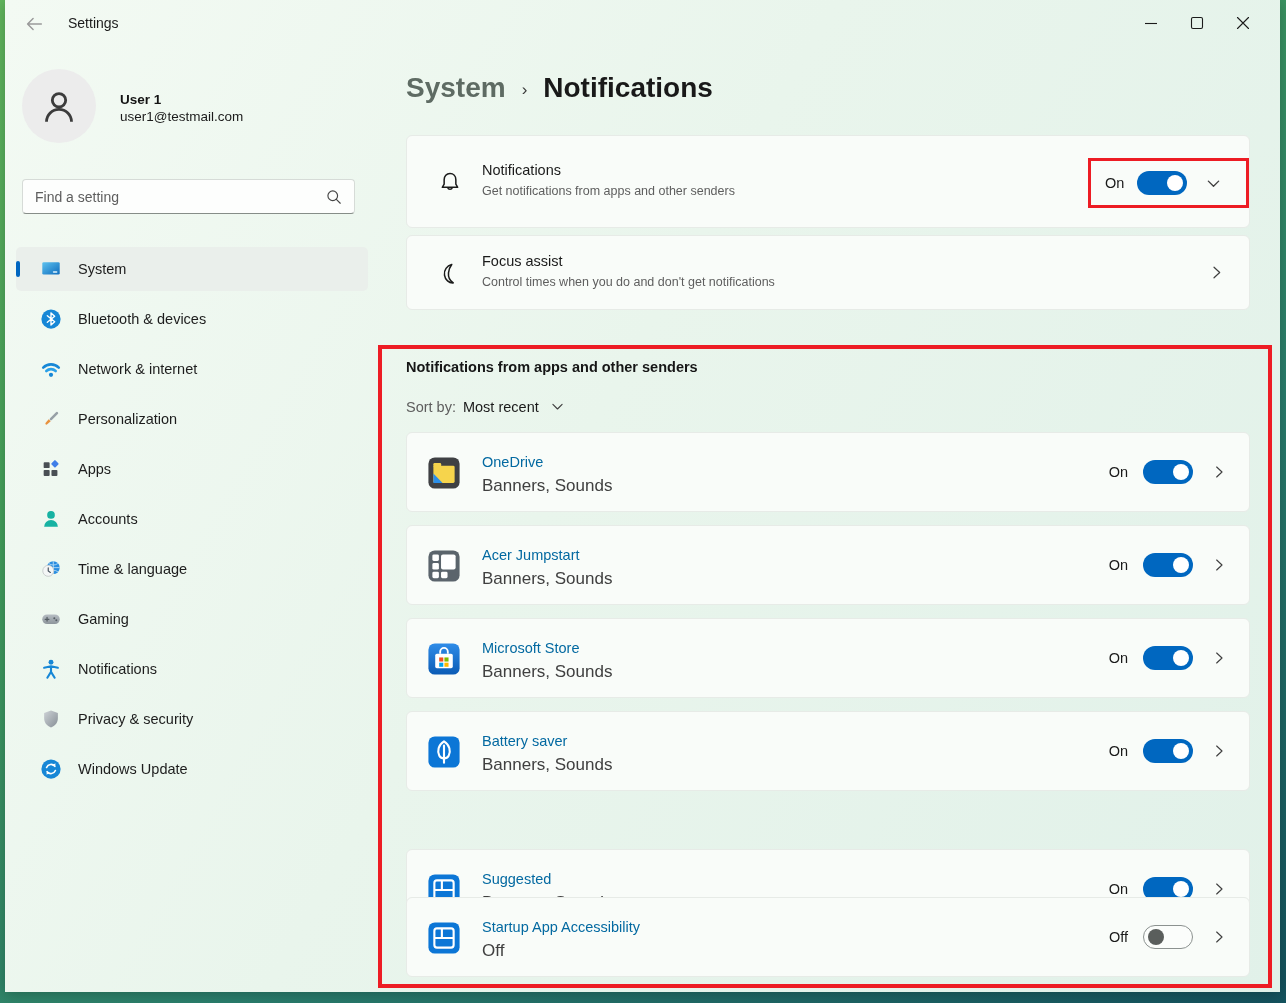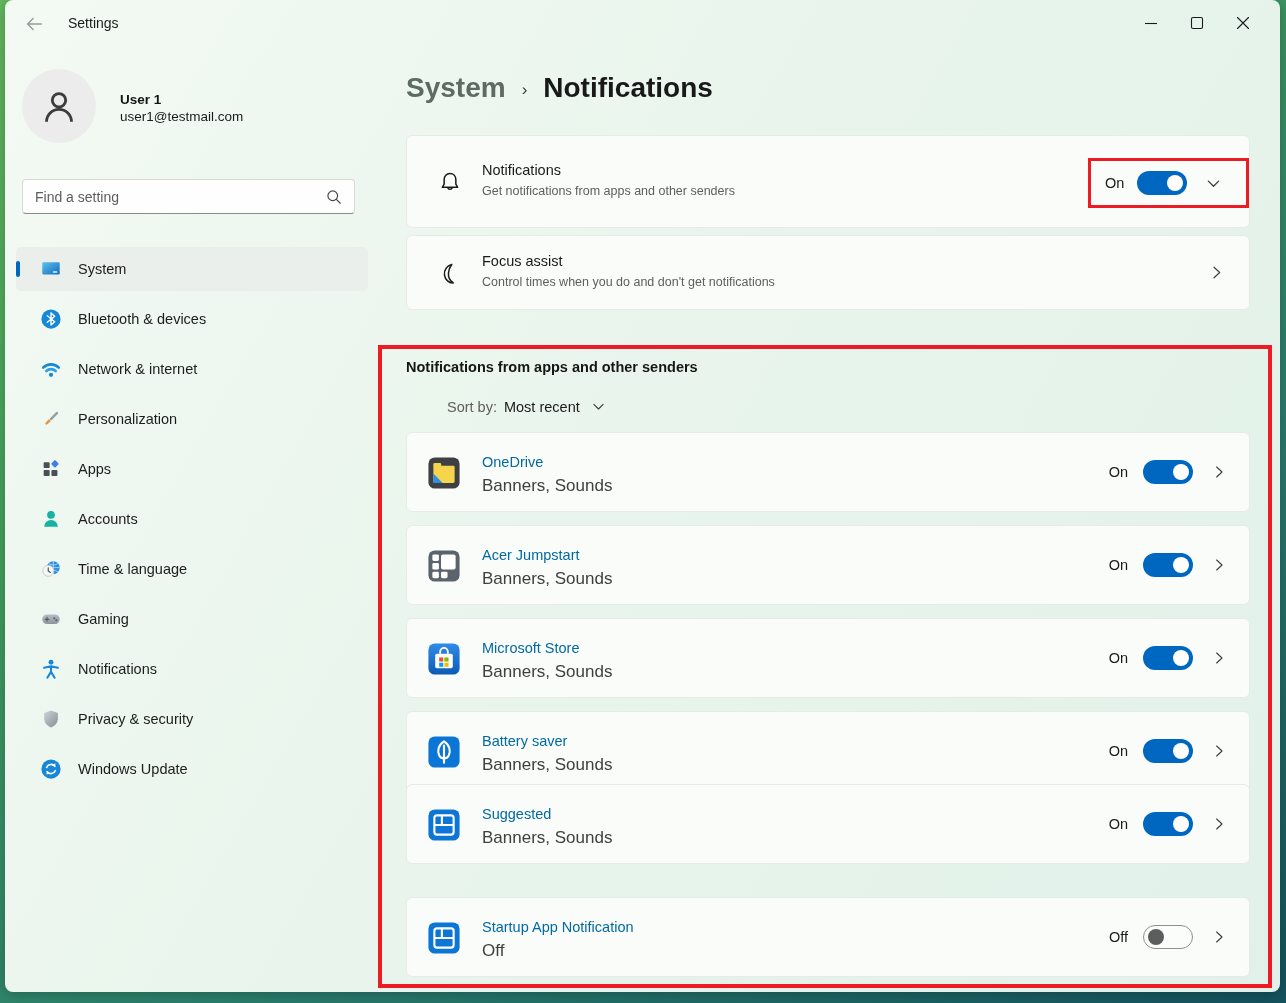--- a/index.html
+++ b/index.html
@@ -4,21 +4,21 @@
 <style>
   * { margin:0; padding:0; box-sizing:border-box; }
   html,body { width:1286px; height:1003px; overflow:hidden; }
   body {
     font-family:"Liberation Sans", sans-serif;
     background:linear-gradient(150deg,#63b85e 0%,#44a15c 30%,#2a7e6d 65%,#14525e 100%);
   }
   .window {
     position:absolute; left:5px; top:0; width:1275px; height:992px;
     background:linear-gradient(120deg,#f3faf3 0%,#e9f5ec 45%,#e1f1e9 100%);
-    border-radius:8px; box-shadow:0 2px 14px rgba(0,0,0,.25);
+    border-radius:0; box-shadow:0 2px 14px rgba(0,0,0,.25);
   }
   
   .titlebar { position:absolute; left:0; top:0; width:100%; height:45px; }
   .back-btn { position:absolute; left:17px; top:13px; width:28px; height:22px; cursor:pointer; }
   .app-title { position:absolute; left:63px; top:15px; font-size:14px; color:#1b1b1b; }
   .win-controls { position:absolute; right:14px; top:6px; display:flex; }
   .win-btn { width:46px; height:34px; display:flex; align-items:center; justify-content:center; cursor:pointer; }
   
   .avatar { position:absolute; left:17px; top:69px; width:74px; height:74px; border-radius:50%;
             background:#ececec; display:flex; align-items:center; justify-content:center; }
@@ -54,21 +54,21 @@
   .toggle.on .knob { position:absolute; right:4px; top:4px; width:16px; height:16px; border-radius:50%; background:#ffffff; }
   .toggle.off { background:#fbfdfb; border:1px solid #8c9290; }
   .toggle.off .knob { position:absolute; left:4px; top:3px; width:16px; height:16px; border-radius:50%; background:#5a5e5c; }
   .state-label { font-size:14.5px; color:#1a1a1a; }
   
   .hl-toggle { position:absolute; left:681px; top:22px; width:161px; height:50px;
     border:3px solid #ed1c24; display:flex; align-items:center; padding:0 14px; }
   .hl-section { position:absolute; left:373px; top:345px; width:894px; height:643px;
     border:4px solid #ed1c24; pointer-events:none; }
   .section-title { position:absolute; left:401px; top:359px; font-size:14.5px; font-weight:bold; color:#161616; }
-  .sort-row { position:absolute; left:401px; top:398px; display:flex; align-items:center; cursor:pointer;margin-left:41px; }
+  .sort-row { position:absolute; left:401px; top:398px; display:flex; align-items:center; cursor:pointer; }
   .sort-label { font-size:14.5px; color:#5d5d5d; }
   .sort-value { font-size:14.5px; color:#1a1a1a; margin-left:7px; }
   
   .app-card { position:absolute; left:401px; width:844px; height:80px; background:#f9fcf9;
     border:1px solid #e7ebe7; border-radius:6px; }
   .app-icon { position:absolute; left:20px; top:23px; width:34px; height:34px; }
   .app-name { position:absolute; left:75px; top:21px; font-size:14.5px; color:#0369a1; }
   .app-sub { position:absolute; left:75px; top:43px; font-size:17px; color:#404040; }
   .app-right { position:absolute; right:22px; top:0; height:100%; display:flex; align-items:center; }
   .app-right .state-label { margin-right:15px; }
@@ -414,21 +414,21 @@
           <span class="knob"></span>
         </span>
       <span class="chev">
         <svg width="16" height="16" viewBox="0 0 24 24">
             <path d="M8.5 4.5 l8 7.5 -8 7.5" fill="none" stroke="#3f3f3f" stroke-width="1.7" stroke-linecap="round" stroke-linejoin="round"></path>
           </svg>
       </span>
     </div>
   </div>
 
-  <div class="app-card" style="top:784px;text-align:right;">
+  <div class="app-card" style="top:849px;text-align:right;">
     <span class="app-icon">
       <svg width="34" height="34" viewBox="0 0 24 24">
           <rect x="1" y="1" width="22" height="22" rx="4.5" fill="#0c76d6"></rect>
           <rect x="5.2" y="5.2" width="13.6" height="13.6" rx="1.8" fill="none" stroke="#fff" stroke-width="1.5"></rect>
           <path d="M10.5 5.2 V12 M5.2 12 H18.8" fill="none" stroke="#fff" stroke-width="1.5"></path>
         </svg>
     </span>
     <div class="app-name">Suggested</div>
     <div class="app-sub">Banners, Sounds</div>
     <div class="app-right">
@@ -445,21 +445,21 @@
   </div>
 
   <div class="app-card" style="top:897px;">
     <span class="app-icon">
       <svg width="34" height="34" viewBox="0 0 24 24">
           <rect x="1" y="1" width="22" height="22" rx="4.5" fill="#0c76d6"></rect>
           <rect x="5.2" y="5.2" width="13.6" height="13.6" rx="1.8" fill="none" stroke="#fff" stroke-width="1.5"></rect>
           <path d="M10.5 5.2 V12 M5.2 12 H18.8" fill="none" stroke="#fff" stroke-width="1.5"></path>
         </svg>
     </span>
-    <div class="app-name">Startup App Notification</div>
+    <div class="app-name">Startup App Accessibility</div>
     <div class="app-sub">Off</div>
     <div class="app-right">
       <span class="state-label">Off</span>
       <span class="toggle off">
           <span class="knob"></span>
         </span>
       <span class="chev">
         <svg width="16" height="16" viewBox="0 0 24 24">
             <path d="M8.5 4.5 l8 7.5 -8 7.5" fill="none" stroke="#3f3f3f" stroke-width="1.7" stroke-linecap="round" stroke-linejoin="round"></path>
           </svg>

